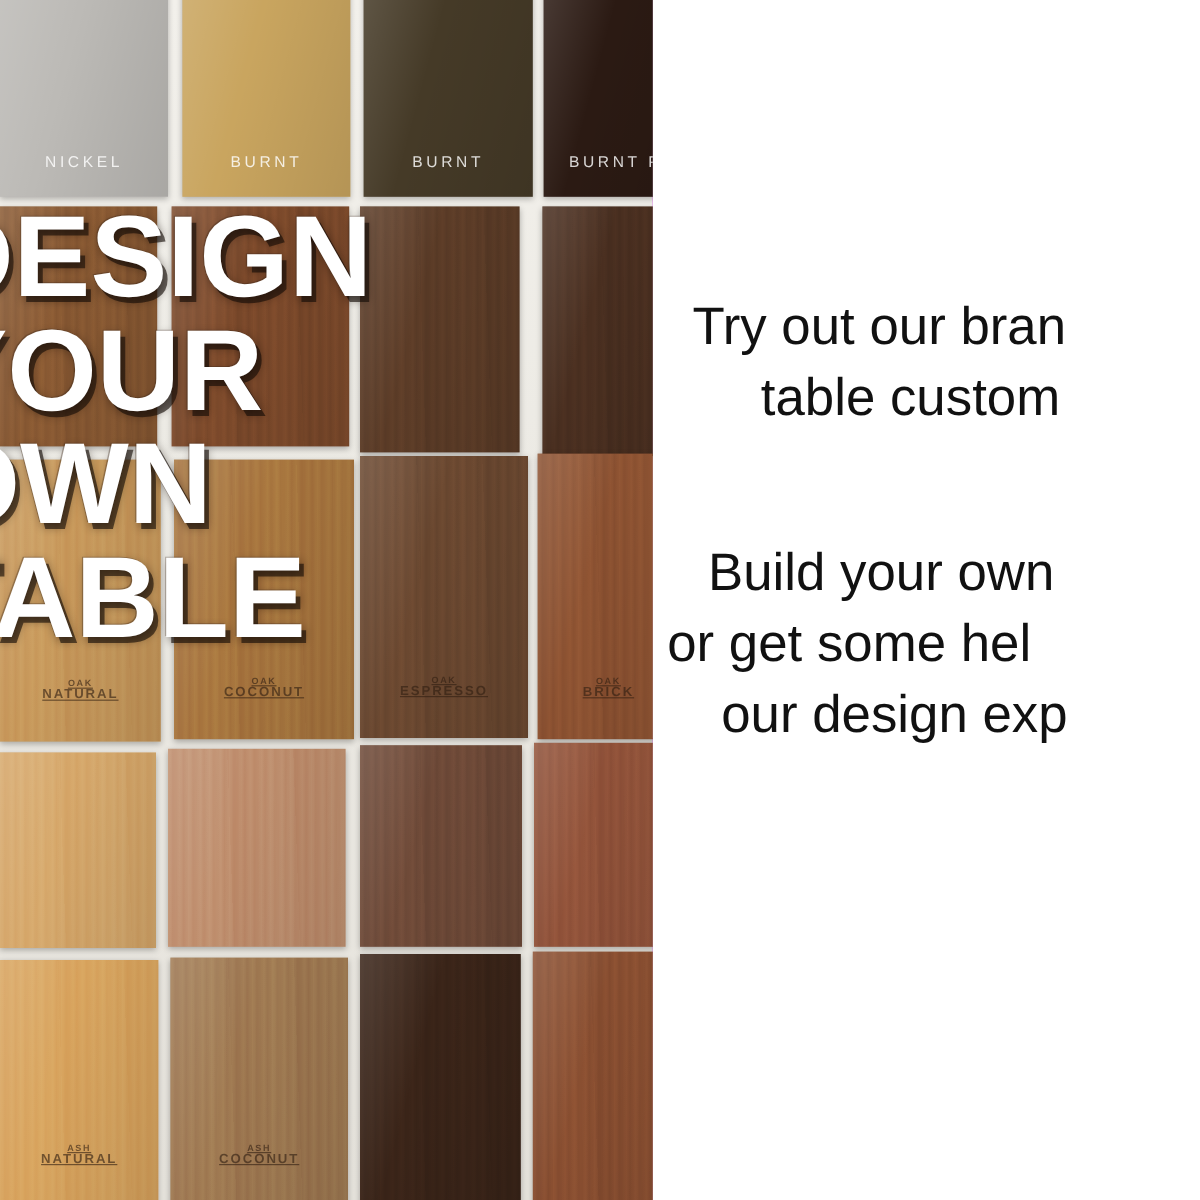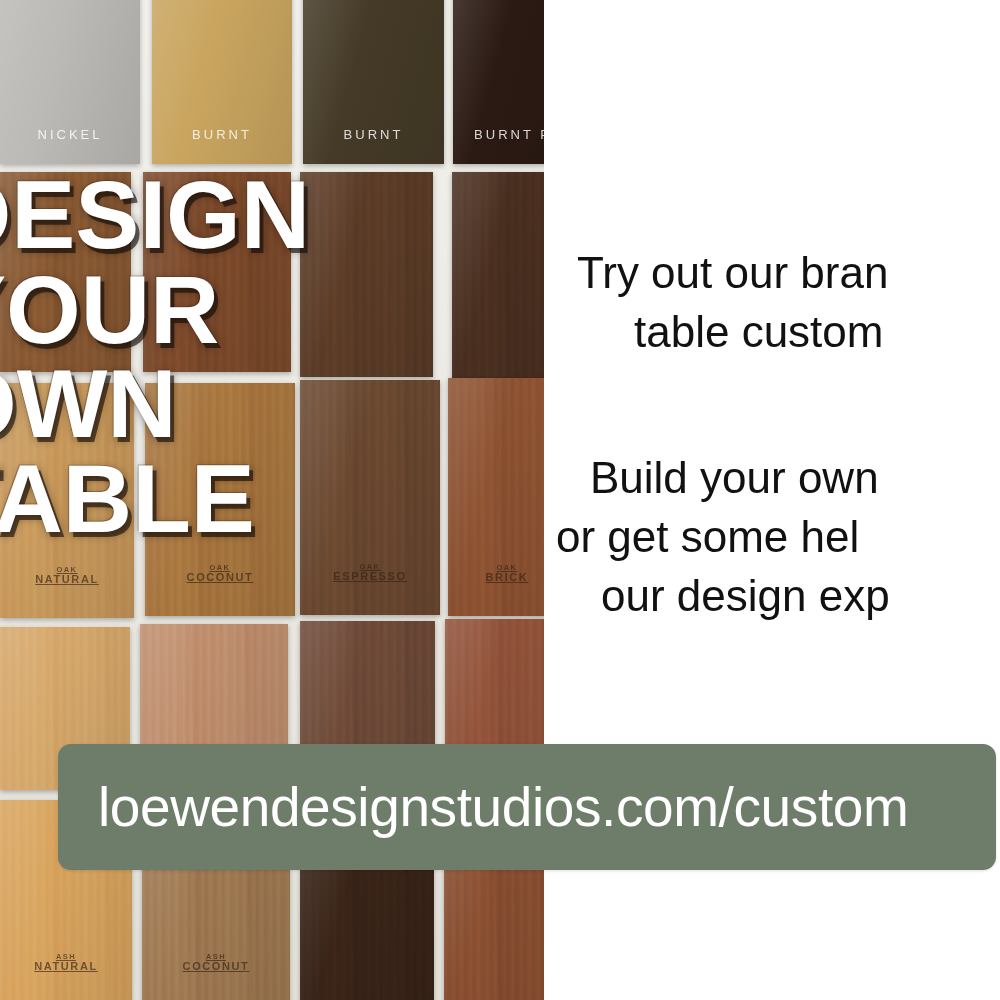--- a/index.html
+++ b/index.html
@@ -256,17 +256,14 @@
         <span class="ln">Try out our bran</span>
         <span class="ln">table custom</span>
       </div>
     <div class="para" id="para-2">
         <span class="ln">Build your own</span>
         <span class="ln">or get some hel</span>
         <span class="ln">our design exp</span>
       </div>
   </div>
 
-  <div id="url-banner">
-    <span id="url-text">loewendesignstudios.com/custom</span>
-  </div>
 
 </div>
 
 </body></html>

